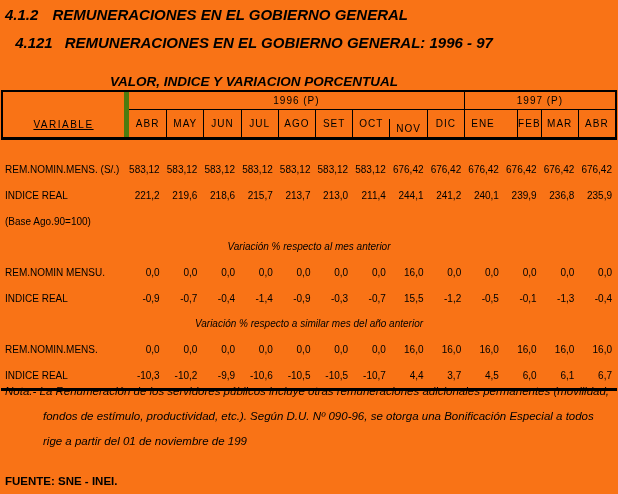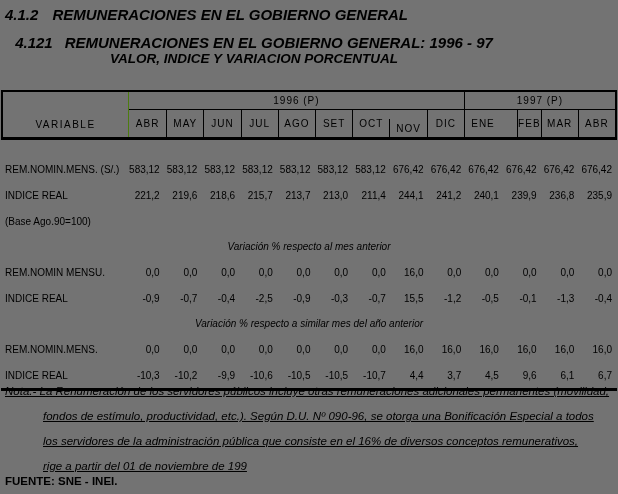--- a/index.html
+++ b/index.html
@@ -1,49 +1,49 @@
 <!DOCTYPE html>
 <html><head>
 <meta charset="utf-8">
 <style>
   html,body{margin:0;padding:0;background:#fff;}
   body{width:618px;height:494px;font-family:"Liberation Sans",sans-serif;color:#000;}
-  .page{position:relative;width:618px;height:494px;overflow:hidden;background:#737373;}
+  .page{position:relative;width:618px;height:494px;overflow:hidden;background:#f97316;}
 
   
   .h1{position:absolute;left:5px;top:6px;font-size:15px;font-weight:bold;font-style:italic;white-space:nowrap;}
   .h1 .num{margin-right:14px;}
   .h2{position:absolute;left:0;top:34px;width:508px;text-align:center;font-size:15px;font-weight:bold;font-style:italic;white-space:nowrap;}
   .h2 .num{margin-right:12px;}
-  .h3{position:absolute;left:0;top:51px;width:508px;text-align:center;font-size:13.5px;font-weight:bold;font-style:italic;}
+  .h3{position:absolute;left:0;top:74px;width:508px;text-align:center;font-size:13.5px;font-weight:bold;font-style:italic;}
 
   
   .thead{position:absolute;left:1px;top:90px;width:616px;box-sizing:border-box;
          border:2px solid #000;border-bottom:3px solid #000;
          display:grid;grid-template-columns:126px repeat(13,1fr);grid-template-rows:18px 27px;
          font-size:10px;}
-  .vcell{grid-column:1;grid-row:1/3;border-right:1px solid #4d7c0f;display:flex;
-         align-items:flex-end;justify-content:center;padding-bottom:7px;letter-spacing:1.5px;}
+  .vcell{grid-column:1;grid-row:1/3;border-right:5px solid #4d7c0f;display:flex;
+         align-items:flex-end;justify-content:center;padding-bottom:7px;letter-spacing:1.5px;text-decoration:underline;}
   .ycell{grid-row:1;border-bottom:1px solid #000;display:flex;align-items:center;justify-content:center;letter-spacing:1px;}
   .y96{grid-column:2/11;}
   .y97{grid-column:11/15;border-left:1px solid #000;}
   .mcell{grid-row:2;display:flex;align-items:center;justify-content:center;border-left:1px solid #000;letter-spacing:1px;}
   .mcell.first{border-left:none;}
 
   
   .tbody{position:absolute;left:1px;top:140px;width:616px;box-sizing:border-box;
          border-bottom:3px solid #000;padding:16px 0 0;font-size:10px;}
   .trow{display:grid;grid-template-columns:126px repeat(13,1fr);height:26px;align-items:center;}
   .rlabel{padding-left:4px;white-space:nowrap;}
   .tcell{text-align:right;padding-right:5px;}
   .sectionrow{height:25px;display:flex;align-items:center;justify-content:center;font-style:italic;}
 
   
   .footnote{position:absolute;left:5px;top:384px;font-size:11.5px;font-style:italic;}
-  .note-line{line-height:15px;margin-bottom:10px;white-space:nowrap;text-decoration:underline;}
+  .note-line{line-height:15px;margin-bottom:10px;white-space:nowrap;}
   .note-line.indent{margin-left:38px;}
   .source{position:absolute;left:5px;top:475px;font-size:11.5px;font-weight:bold;font-style:normal;}
 </style>
 </head>
 <body>
 
 <div class="page">
 
   <div class="h1">
     <span class="num">4.1.2</span><span>REMUNERACIONES EN EL GOBIERNO GENERAL</span>
@@ -127,21 +127,21 @@
         <div class="tcell">0,0</div>
         <div class="tcell">0,0</div>
         <div class="tcell">0,0</div>
         <div class="tcell">0,0</div>
       </div>
       <div class="trow">
         <div class="rlabel">INDICE REAL</div>
         <div class="tcell">-0,9</div>
         <div class="tcell">-0,7</div>
         <div class="tcell">-0,4</div>
-        <div class="tcell">-2,5</div>
+        <div class="tcell">-1,4</div>
         <div class="tcell">-0,9</div>
         <div class="tcell">-0,3</div>
         <div class="tcell">-0,7</div>
         <div class="tcell">15,5</div>
         <div class="tcell">-1,2</div>
         <div class="tcell">-0,5</div>
         <div class="tcell">-0,1</div>
         <div class="tcell">-1,3</div>
         <div class="tcell">-0,4</div>
       </div>
@@ -167,29 +167,28 @@
         <div class="tcell">-10,3</div>
         <div class="tcell">-10,2</div>
         <div class="tcell">-9,9</div>
         <div class="tcell">-10,6</div>
         <div class="tcell">-10,5</div>
         <div class="tcell">-10,5</div>
         <div class="tcell">-10,7</div>
         <div class="tcell">4,4</div>
         <div class="tcell">3,7</div>
         <div class="tcell">4,5</div>
-        <div class="tcell">9,6</div>
+        <div class="tcell">6,0</div>
         <div class="tcell">6,1</div>
         <div class="tcell">6,7</div>
       </div>
     </div>
 
   <div class="footnote">
 
   <div class="note-line">Nota.- La Renumeración de los servidores públicos incluye otras remuneraciones adicionales permanentes (movilidad,</div>
       <div class="note-line indent">fondos de estímulo, productividad, etc.).  Según D.U. Nº 090-96, se otorga una Bonificación Especial a todos</div>
-      <div class="note-line indent">los servidores de la administración pública que consiste en el 16% de diversos conceptos remunerativos,</div>
       <div class="note-line indent">rige a partir del 01 de noviembre de 199</div>
     </div>
 
   <div class="source">FUENTE:  SNE - INEI.</div>
 
 </div>
 
 </body></html>

